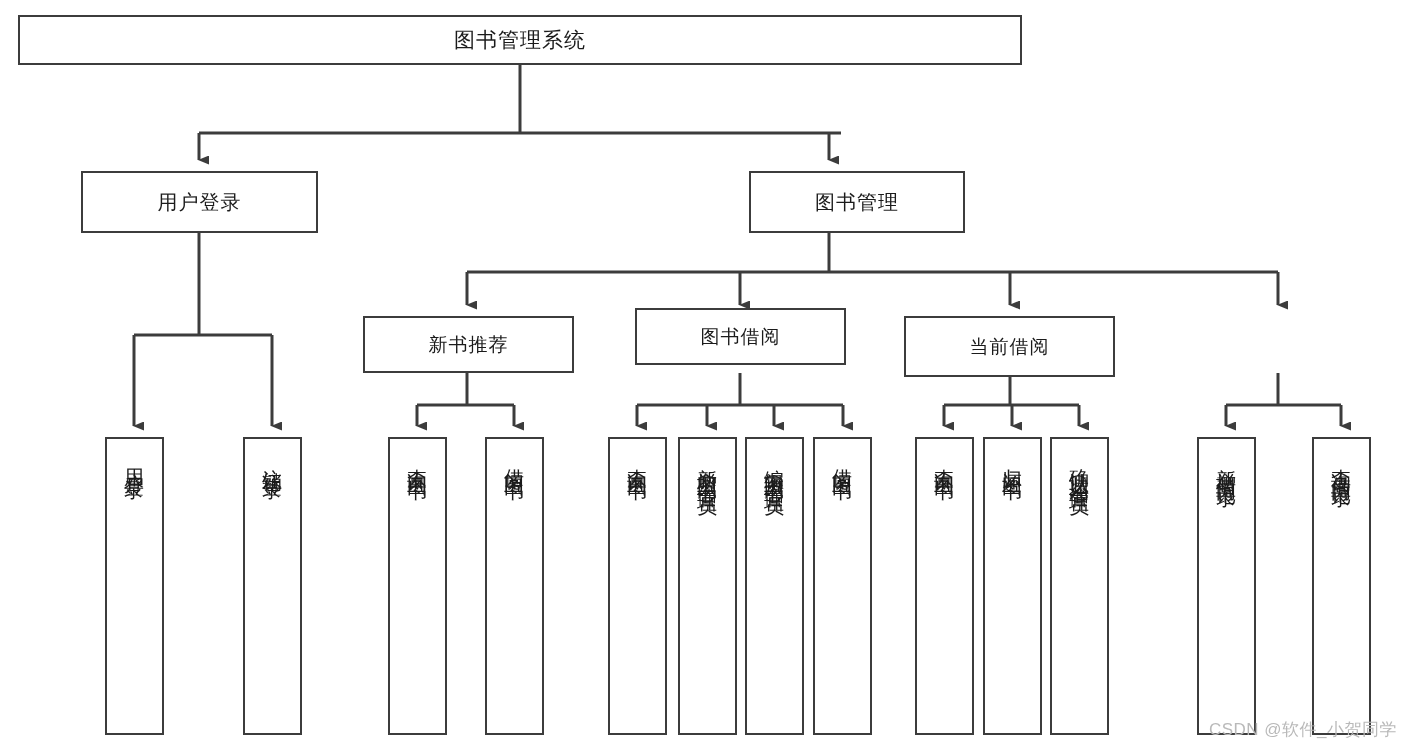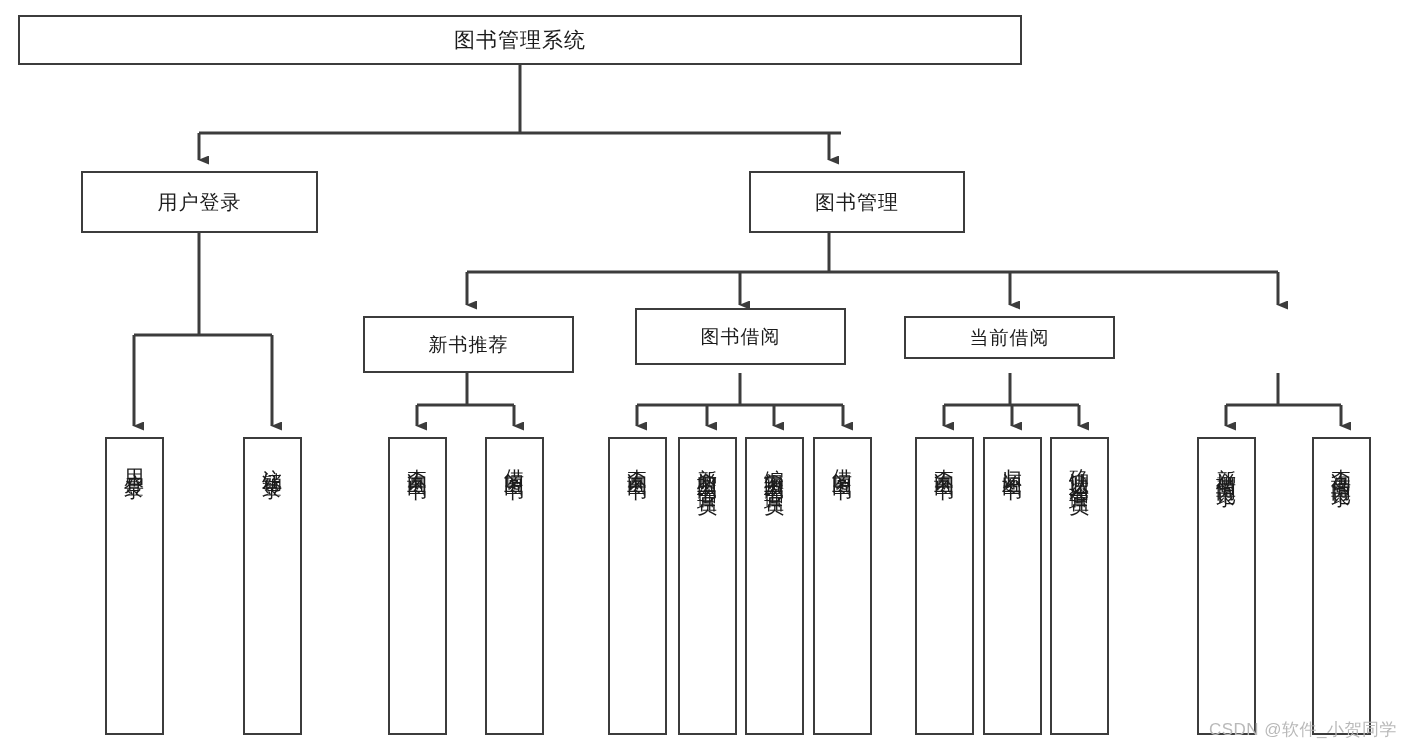--- a/index.html
+++ b/index.html
@@ -138,21 +138,21 @@
   <div class="node lvl1" style="left:711px; top:171px; width:216px; height:62px;margin-left:38px;">
     <span class="hlabel">图书管理</span>
   </div>
 
   <div class="node lvl2" style="left:363px; top:316px; width:211px; height:57px;">
     <span class="hlabel">新书推荐</span>
   </div>
   <div class="node lvl2" style="left:635px; top:308px; width:211px; height:57px;">
     <span class="hlabel">图书借阅</span>
   </div>
-  <div class="node lvl2" style="left:904px; top:316px; width:211px; height:43px;">
+  <div class="node lvl2" style="left:904px; top:316px; width:211px; height:61px;">
     <span class="hlabel">当前借阅</span>
   </div>
 
   <div class="node leaf" style="left:105px; top:437px; width:59px; height:298px;">
     <span class="vlabel">用户登录</span>
   </div>
   <div class="node leaf" style="left:243px; top:437px; width:59px; height:298px;">
     <span class="vlabel">注销登录</span>
   </div>
 

